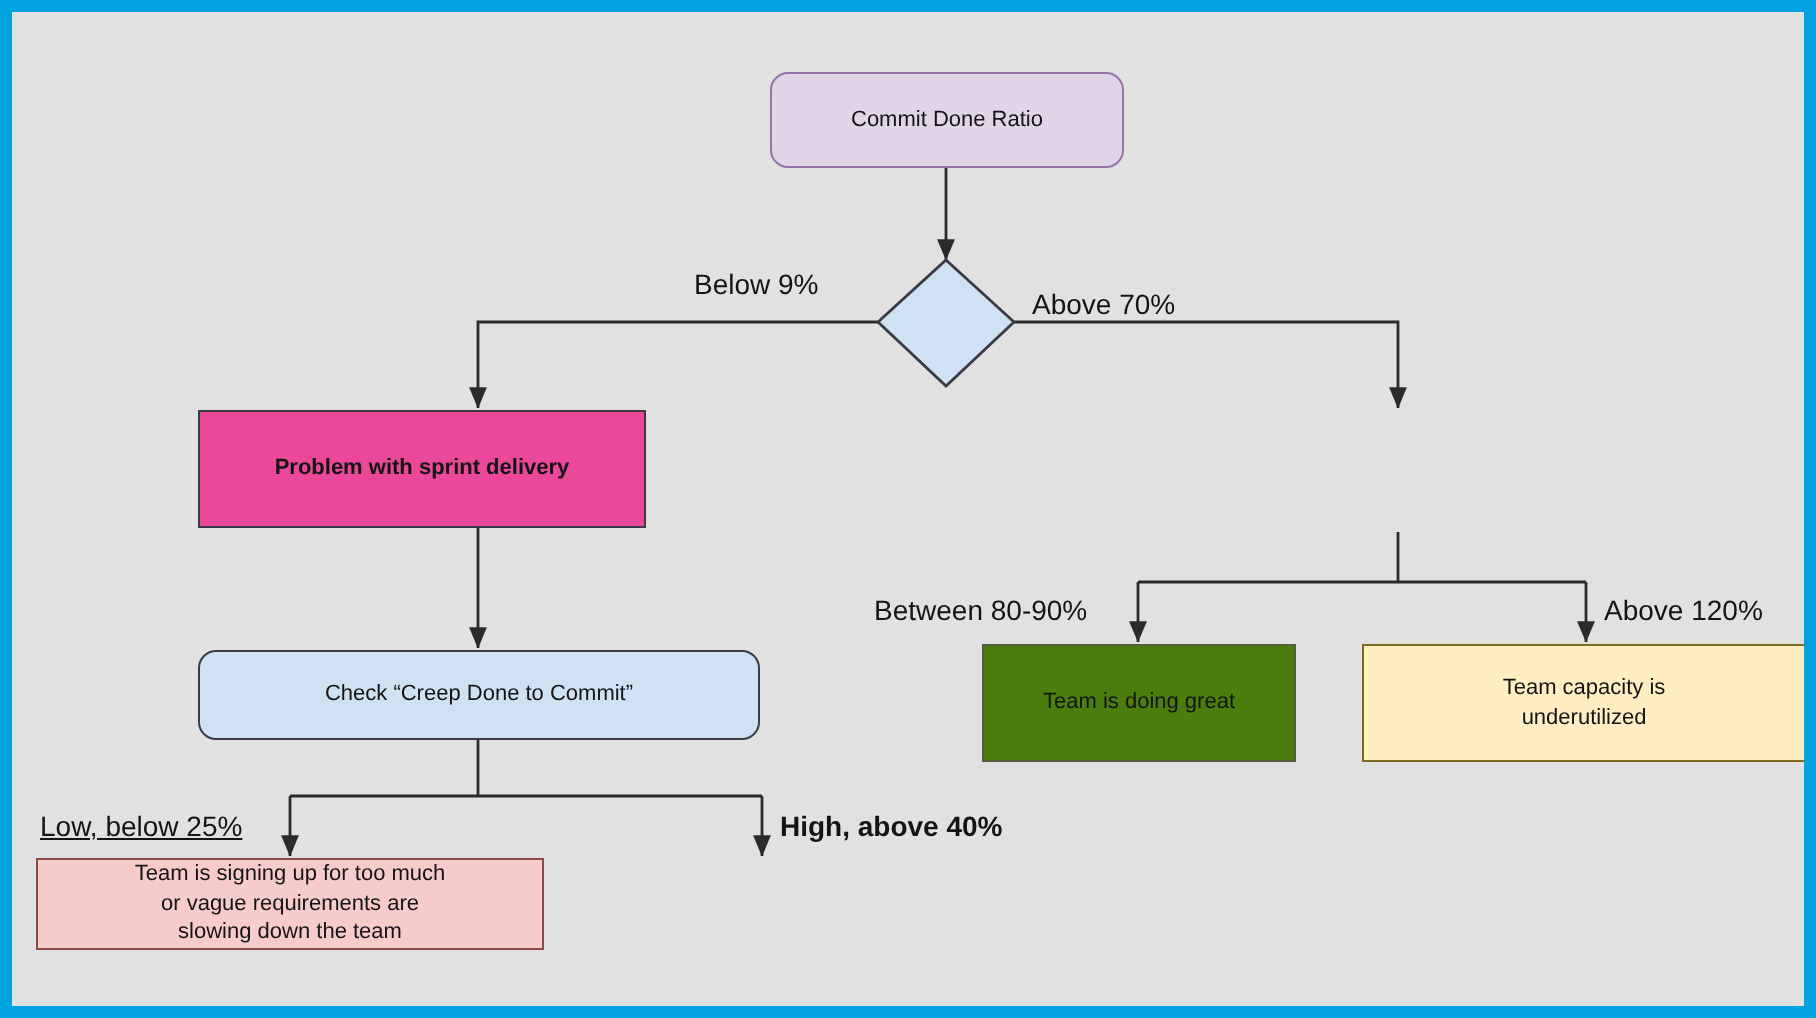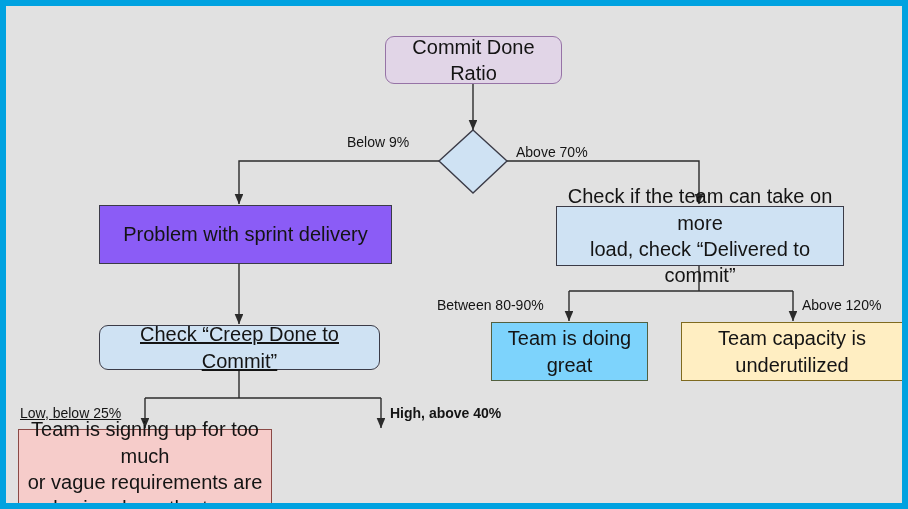--- a/index.html
+++ b/index.html
@@ -25,21 +25,21 @@
     height: 509px;
   }
   .node {
     position: absolute;
     box-sizing: border-box;
     border: 1.4px solid #3b3b47;
     display: flex;
     align-items: center;
     justify-content: center;
     text-align: center;
-    font-size: 20px;
+    font-size: 11px;
     color: #141414;
     line-height: 1.32;
     padding: 2px 6px;
     z-index: 3;
   }
   .node.rounded { border-radius: 9px; }
   .node .lines { white-space: pre-line; }
   .edge-label {
     position: absolute;
     font-size: 14px;
@@ -79,46 +79,41 @@
     <path d="M787,285 L787,315" stroke="#2b2b2b" stroke-width="1.4" fill="none" marker-end="url(#arrow)"></path>
 
     <polygon points="467,124 501,155 467,187 433,155" fill="#cfe2f3" stroke="#3b3b47" stroke-width="1.4"></polygon>
   </svg>
 
   <div class="node rounded" style="left:379px; top:30px; width:177px; height:48px;
               background:#e1d5e7; border-color:#9673a6;">
     <span class="lines">Commit Done Ratio</span>
   </div>
 
-  <div class="node" style="left:93px; top:199px; width:293px; height:59px;
-              background:#8b5cf6; border-color:#3b3b47;">
+  <div class="node" style="left:93px; top:199px; width:224px; height:59px;
+              background:#ec4899; border-color:#3b3b47;font-weight:bold;">
     <span class="lines">Problem with sprint delivery</span>
   </div>
 
-  <div class="node" style="left:550px; top:200px; width:288px; height:60px;
-              background:#cfe2f3; border-color:#3b3b47;">
-    <span class="lines">Check if the team can take on more
-load, check “Delivered to commit”</span>
-  </div>
 
   <div class="node rounded" style="left:93px; top:319px; width:281px; height:45px;
-              background:#cfe2f3; border-color:#3b3b47;text-decoration:underline;">
+              background:#cfe2f3; border-color:#3b3b47;">
     <span class="lines">Check “Creep Done to Commit”</span>
   </div>
 
-  <div class="node" style="left:12px; top:423px; width:254px; height:80px;
+  <div class="node" style="left:12px; top:423px; width:254px; height:46px;
               background:#f6ccca; border-color:#8a4a46;align-items:center;">
     <span class="lines">Team is signing up for too much
 or vague requirements are
 slowing down the team</span>
   </div>
 
 
   <div class="node" style="left:485px; top:316px; width:157px; height:59px;
-              background:#7dd3fc; border-color:#52603f;">
+              background:#4d7c0f; border-color:#52603f;">
     <span class="lines">Team is doing great</span>
   </div>
 
   <div class="node" style="left:675px; top:316px; width:222px; height:59px;
               background:#ffeec2; border-color:#7f6a1f;">
     <span class="lines">Team capacity is
 underutilized</span>
   </div>
 
   <div class="edge-label" style="left:341px; top:128px;">Below 9%</div>

